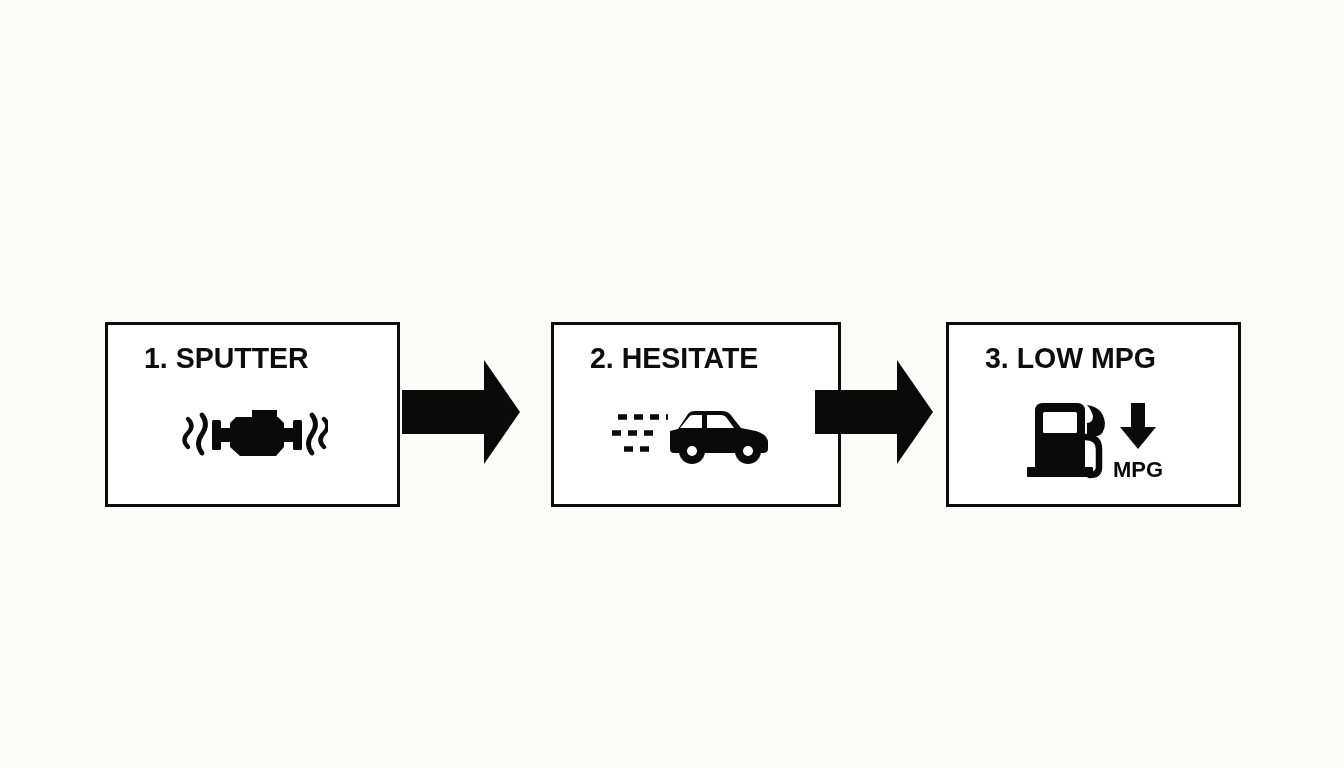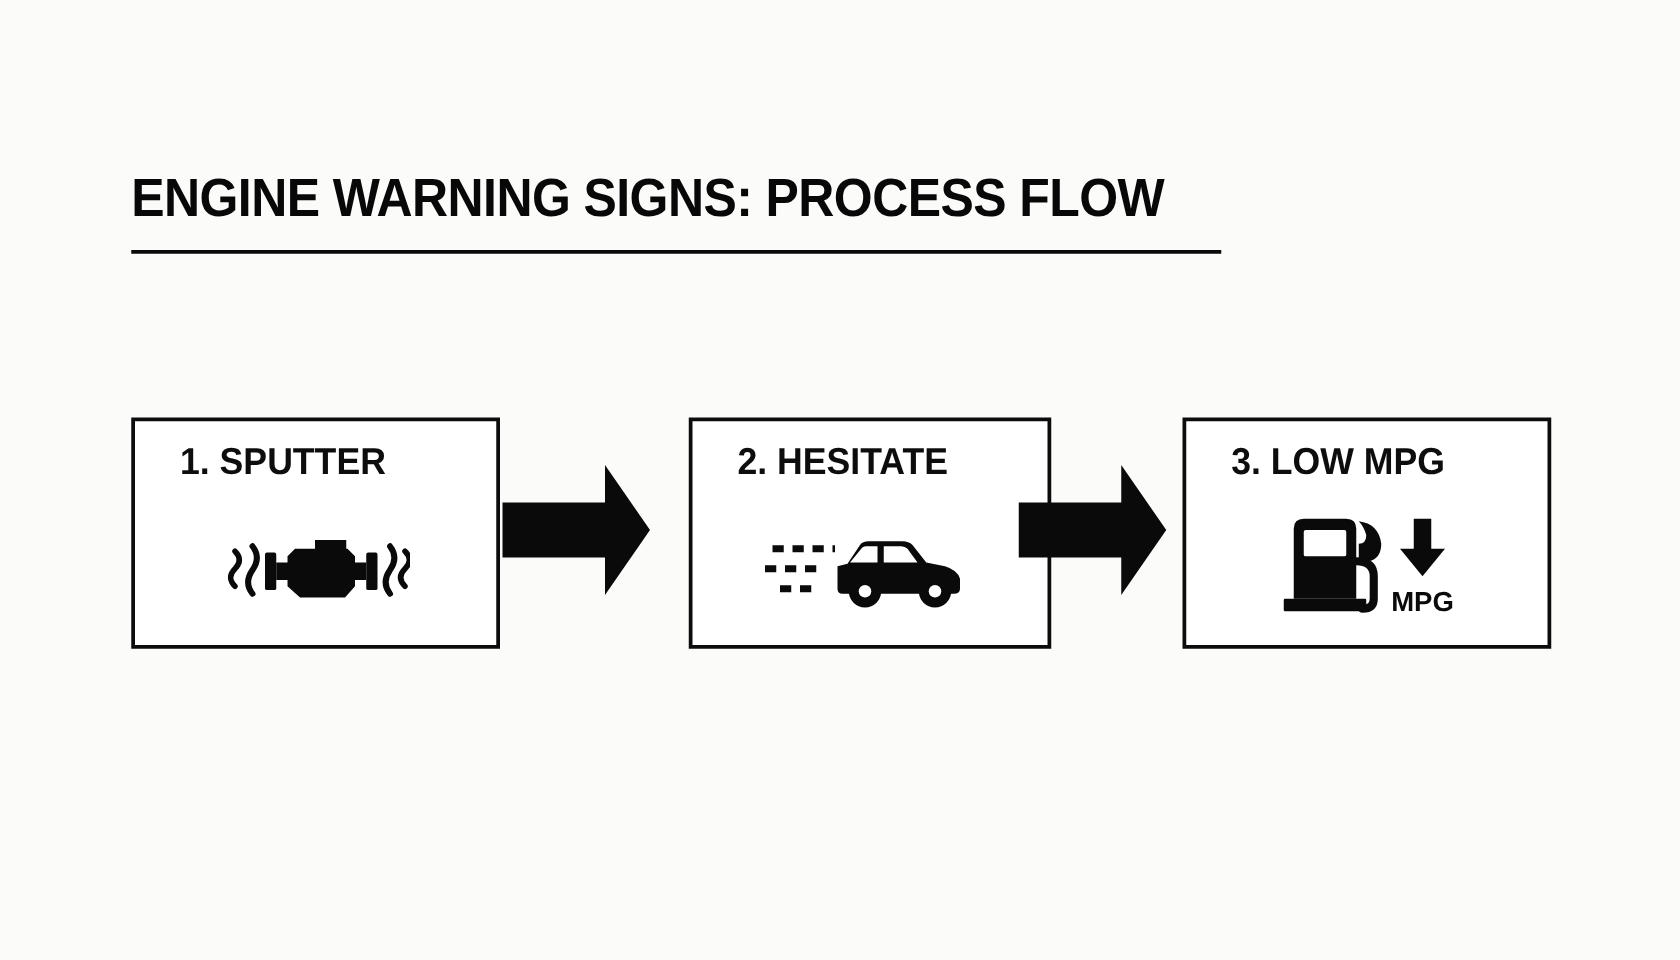--- a/index.html
+++ b/index.html
@@ -47,21 +47,21 @@
     top: 62px;
     width: 872px;
     height: 3px;
     background: #0a0a0a;
   }
 
   
   #flow-row {
     position: absolute;
     left: 105px;
-    top: 334px;
+    top: 322px;
     width: 1228px;
     height: 185px;
   }
 
   .flow-step {
     position: absolute;
     top: 0;
     width: 295px;
     height: 185px;
     box-sizing: border-box;
@@ -86,45 +86,41 @@
     transform-origin: left top;
   }
 
   .step-icon {
     position: absolute;
     left: 0;
     right: 0;
     top: 72px;
     height: 86px;
     display: flex;
-    align-items: flex-end;
+    align-items: flex-start;
     justify-content: center;
   }
 
   
   .flow-arrow {
     position: absolute;
     top: 34px;
     width: 124px;
     height: 112px;
   }
   #arrow-1 { left: 293px; }
   #arrow-2 { left: 706px; }
 
   .flow-arrow svg { display: block; }
 </style>
 </head>
 <body>
 
 <div id="canvas">
 
-  <div id="title-block">
-    <div id="page-title">ENGINE WARNING SIGNS: PROCESS FLOW</div>
-    <div id="title-rule"></div>
-  </div>
 
   <div id="flow-row">
 
     <div class="flow-step" id="step-1">
       <div class="step-label">1. SPUTTER</div>
       <div class="step-icon">
         <svg width="150" height="76" viewBox="0 0 150 76" aria-hidden="true">
           <g fill="#0a0a0a">
 
             <path d="M10 22 q7 7 0 14 q-7 7 0 14" fill="none" stroke="#0a0a0a" stroke-width="4.4" stroke-linecap="round"></path>

